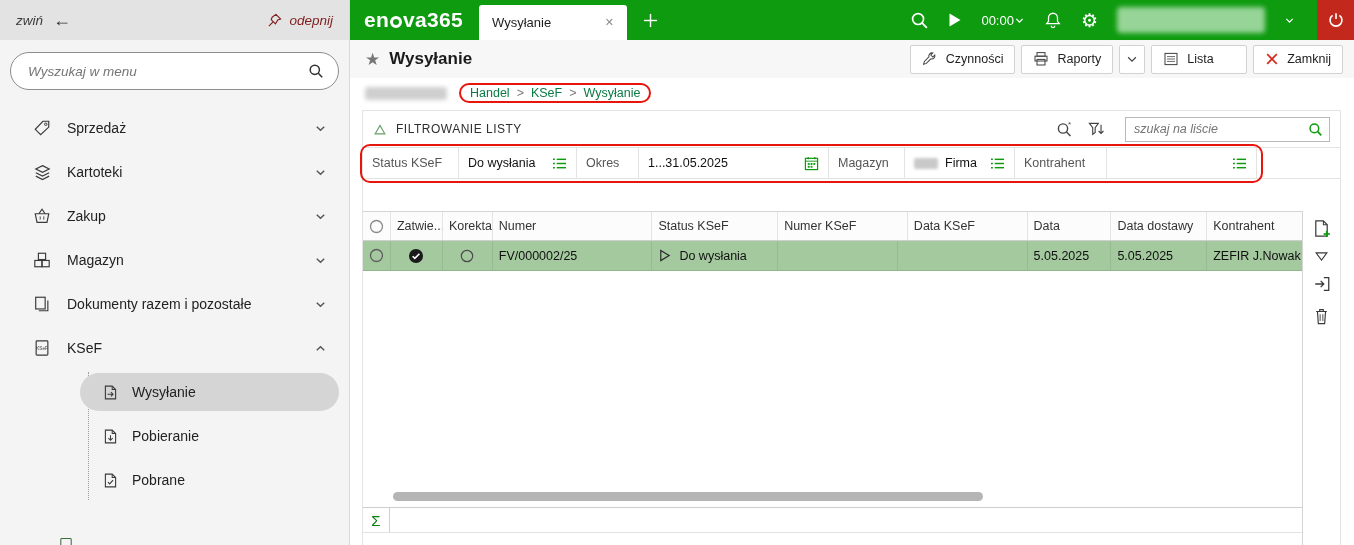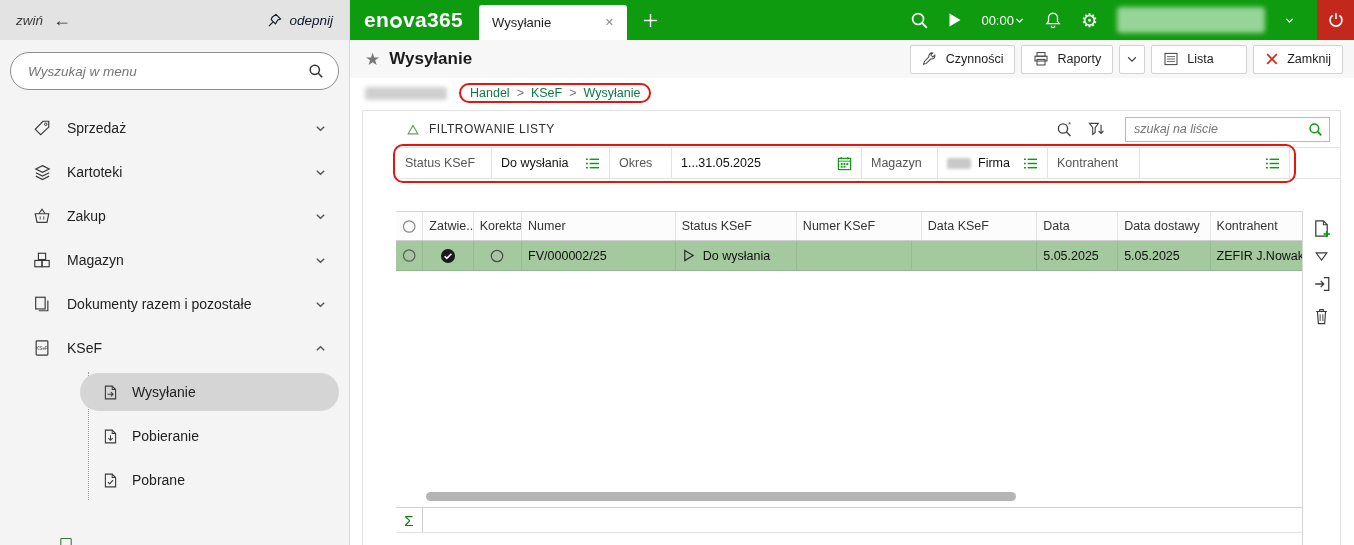--- a/index.html
+++ b/index.html
@@ -4,21 +4,21 @@
 <style>
   *{margin:0;padding:0;box-sizing:border-box;}
   html,body{width:1354px;height:545px;}
   body{font-family:"Liberation Sans",sans-serif;font-size:13px;color:#222;background:#fff;overflow:hidden;}
   .screen{position:relative;width:1354px;height:545px;background:#fff;overflow:hidden;}
 
   
   .sidebar{position:absolute;left:0;top:0;width:350px;height:545px;background:#f4f4f4;border-right:1px solid #d9d9d9;overflow:hidden;}
   .sidebar-top{height:40px;background:#e3e3e3;display:flex;align-items:center;padding:0 16px;color:#3c3c3c;font-style:italic;font-size:13.5px;}
   .sidebar-top .arrow{font-style:normal;font-size:18px;margin-left:10px;color:#2f2f2f;}
-  .sidebar-top .unpin{margin-left:auto;display:flex;align-items:center;gap:7px;color:#0f172a;}
+  .sidebar-top .unpin{margin-left:auto;display:flex;align-items:center;gap:7px;color:#7f1d1d;}
   .search-wrap{margin:12px 10px 4px;position:relative;}
   .search-input{width:100%;height:38px;border:1px solid #8d8d8d;border-radius:19px;background:#fff;padding:0 42px 0 17px;font-style:italic;color:#555;font-size:13.5px;font-family:inherit;outline:none;}
   .search-mag{position:absolute;right:15px;top:11px;color:#333;}
   .menu{padding-top:12px;}
   .menu-item{height:44px;display:flex;align-items:center;padding:0 22px 0 32px;gap:15px;color:#222;font-size:14px;cursor:default;}
   .mi-icon{width:20px;color:#3a3a3a;display:flex;justify-content:center;}
   .chev{margin-left:auto;color:#555;display:flex;}
   .submenu{position:relative;}
   .submenu:before{content:"";position:absolute;left:88px;top:2px;bottom:2px;border-left:1px dotted #9c9c9c;}
   .sub-item{height:44px;display:flex;align-items:center;padding-left:102px;gap:13px;font-size:14px;color:#222;position:relative;}
@@ -49,21 +49,21 @@
   .btn{height:29px;background:#fff;border:1px solid #d2d2d2;display:flex;align-items:center;gap:8px;padding:0 11px;font-size:12.5px;color:#222;border-radius:2px;cursor:pointer;white-space:nowrap;}
   .btn.icon-only{padding:0 6px;}
   .btn .bi{display:flex;color:#454545;}
   .crumb-row{height:30px;display:flex;align-items:center;padding:0 15px;gap:12px;background:#fff;}
   .crumb-blur{width:82px;height:13px;border-radius:3px;background:#cfcfcf;filter:blur(2px);}
   .breadcrumb{display:flex;align-items:center;gap:7px;font-size:12.5px;border:2px solid #e8150d;border-radius:10px;padding:1px 9px;}
   .crumb-link{color:#0b7a43;cursor:pointer;}
   .crumb-sep{color:#777;}
 
   
-  .panel{position:absolute;left:12px;right:13px;top:70px;bottom:0;border-left:1px solid #e3e3e3;border-right:1px solid #e3e3e3;border-top:1px solid #e3e3e3;display:flex;flex-direction:column;padding-left:33px;}
+  .panel{position:absolute;left:12px;right:13px;top:70px;bottom:0;border-left:1px solid #e3e3e3;border-right:1px solid #e3e3e3;border-top:1px solid #e3e3e3;display:flex;flex-direction:column;}
   .panel-head{height:36px;display:flex;align-items:center;padding:0 10px 0 11px;gap:10px;flex:none;}
   .tri-icon{display:flex;color:#64a064;cursor:pointer;}
   .panel-title{font-size:12px;letter-spacing:.5px;color:#2e2e2e;}
   .head-icons{margin-left:auto;display:flex;align-items:center;gap:15px;color:#444;}
   .head-icons .hi{display:flex;cursor:pointer;}
   .list-search{position:relative;width:205px;height:25px;border:1px solid #b9b9b9;background:#fff;display:flex;align-items:center;margin-left:5px;}
   .list-search input{border:0;outline:none;width:168px;padding:0 8px;font-style:italic;color:#777;font-size:12.5px;background:transparent;font-family:inherit;}
   .list-search .mag{color:#0f9b10;margin-left:auto;margin-right:6px;display:flex;}
 
   .filter-row{height:32px;display:flex;align-items:stretch;border-top:1px solid #e3e3e3;border-bottom:1px solid #e3e3e3;position:relative;flex:none;}

